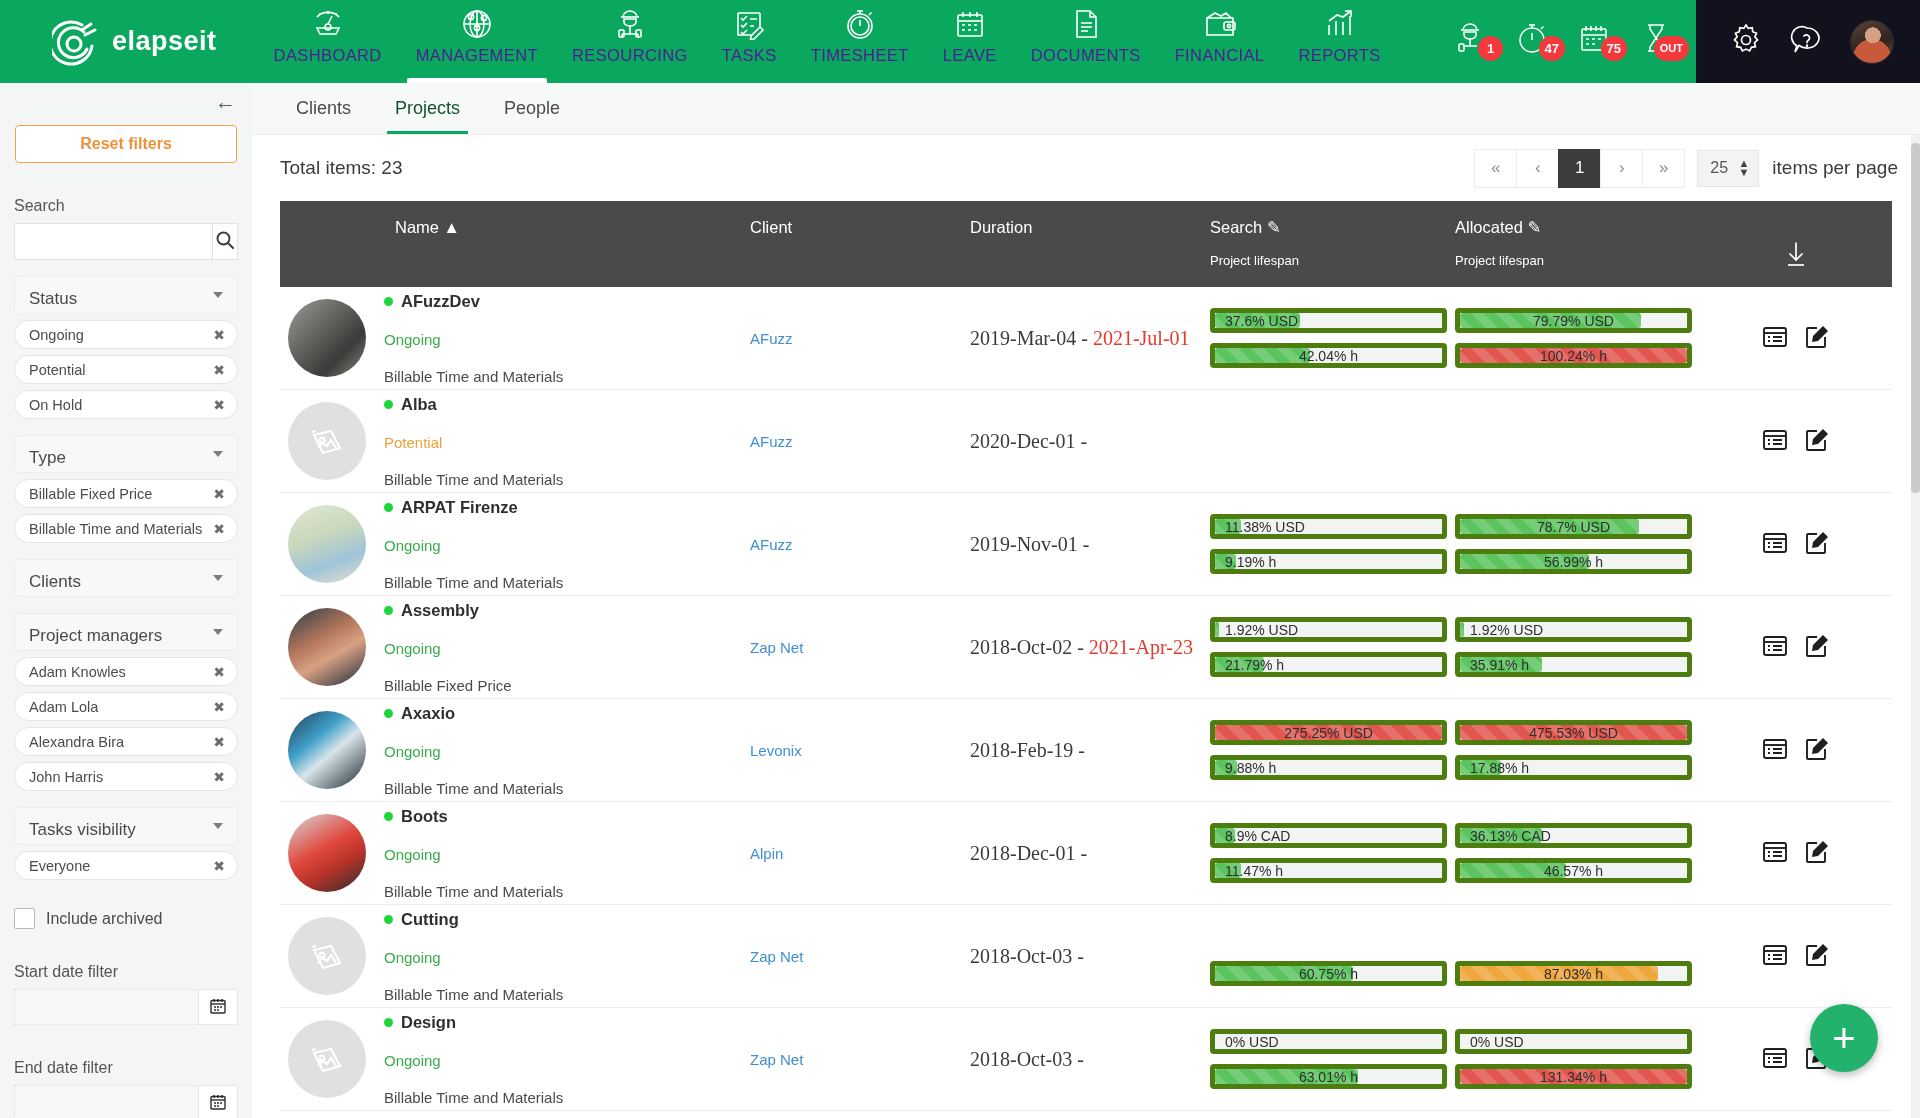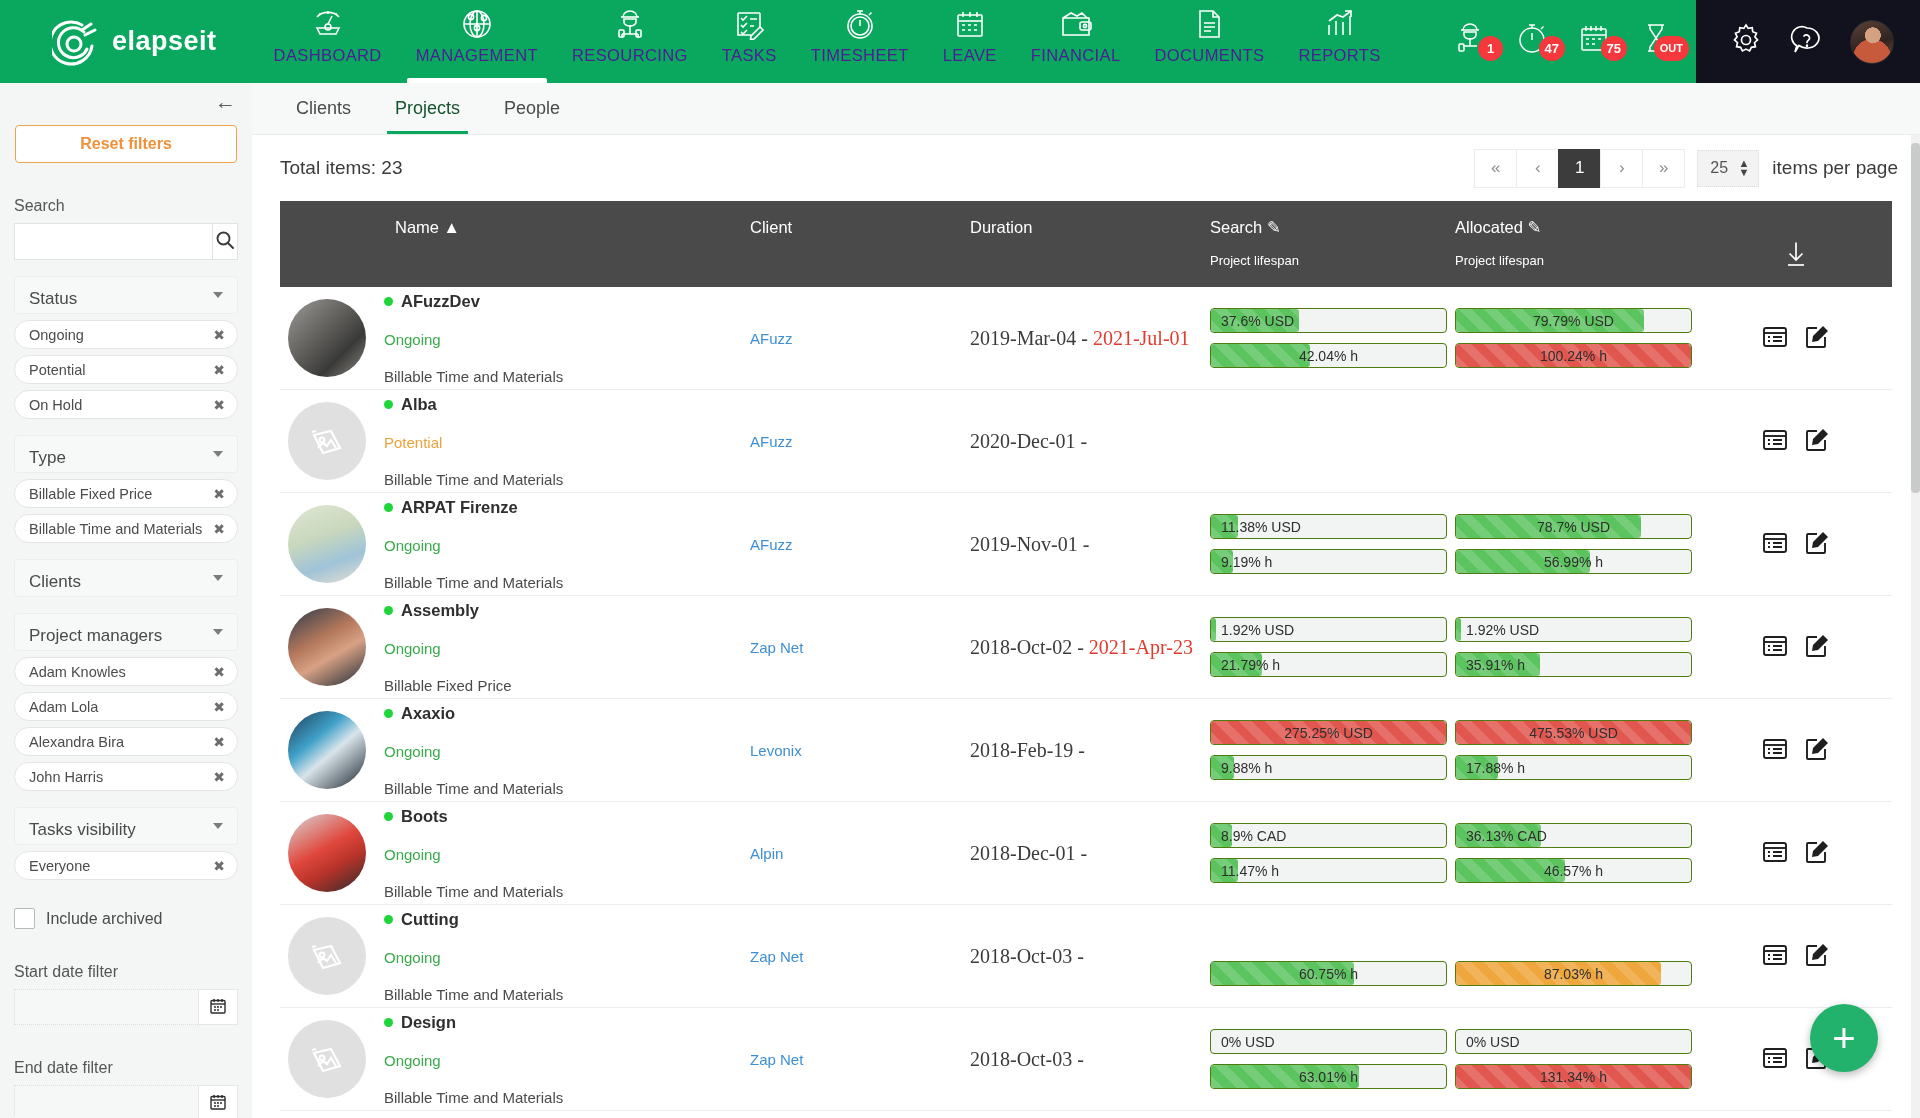--- a/index.html
+++ b/index.html
@@ -127,21 +127,21 @@
   .nm-title { font-size:16.5px; font-weight:bold; color:#2f2f2f; display:flex; align-items:center; gap:8px;}
   .dot { width:9px; height:9px; border-radius:50%; background:#1fd63a; display:inline-block; }
   .nm-status { font-size:15px; }
   .nm-type { font-size:15px; color:#4a4a4a; }
   .r-client { width:220px; font-size:15px; }
   .r-client a { color:#3e8fd4; text-decoration:none; cursor:pointer;}
   .r-dur { width:240px; font-size:20px; color:#3b3b3b;font-family:Liberation Serif, serif; }
   .r-dur .end { color:#e23b2e; }
   .r-bars { width:245px; display:flex; flex-direction:column; gap:10px; padding-right:8px;}
   .bar {
-    position:relative; height:25px; border-radius:4px; background:#f2f3f3; border:1px solid #4d7c0f; overflow:hidden;
+    position:relative; height:25px; border-radius:4px; background:#f2f3f3; border:5px solid #4d7c0f; overflow:hidden;
   }
   .bar .fill { position:absolute; left:0; top:0; bottom:0; border-radius:3px; }
   .bar .fill.green { background:#5cc45f; background-image:repeating-linear-gradient(45deg, rgba(255,255,255,.16) 0 9px, rgba(255,255,255,0) 9px 18px); }
   .bar .fill.red   { background:#e1564f; background-image:repeating-linear-gradient(45deg, rgba(255,255,255,.16) 0 9px, rgba(255,255,255,0) 9px 18px); }
   .bar .fill.orange{ background:#efa63c; background-image:repeating-linear-gradient(45deg, rgba(255,255,255,.16) 0 9px, rgba(255,255,255,0) 9px 18px); }
   .bar .txt { position:absolute; inset:0; display:flex; align-items:center; font-size:14px; color:#2e2e2e; }
   .bar .txt.center { justify-content:center; }
   .bar .txt.left { padding-left:10px; }
   .bar.empty { visibility:hidden; }
   .r-act { flex:1; display:flex; align-items:center; justify-content:center; gap:16px; }
@@ -248,39 +248,39 @@
             <path d="M4 13 h24"></path>
           <path d="M9 4 v5 M16 4 v5 M23 4 v5"></path>
           <path d="M8 17 h3 M14 17 h3 M20 17 h3 M8 22 h3 M14 22 h3 M20 22 h3"></path>
         </svg>
       </span>
       <span class="lbl">LEAVE</span>
     </div>
 
     <div class="navitem">
       <span class="ic">
+        <svg width="30" height="32" viewBox="0 0 30 32" fill="none" stroke="#fff" stroke-width="1.6">
+          <path d="M6 3 h13 l6 6 v20 H6 Z"></path>
+            <path d="M19 3 v6 h6"></path>
+          <path d="M10 15 h11 M10 19 h11 M10 23 h7"></path>
+        </svg>
+      </span>
+      <span class="lbl">DOCUMENTS</span>
+    </div>
+
+    <div class="navitem">
+      <span class="ic">
         <svg width="34" height="30" viewBox="0 0 34 30" fill="none" stroke="#fff" stroke-width="1.6">
           <path d="M4 9 h26 v17 H4 Z"></path>
             <path d="M4 9 l8 -5 l6 3 l5 -3 l5 5"></path>
           <rect x="21" y="13" width="11" height="8" rx="2"></rect>
             <circle cx="26" cy="17" r="1.6"></circle>
         </svg>
       </span>
       <span class="lbl">FINANCIAL</span>
-    </div>
-
-    <div class="navitem">
-      <span class="ic">
-        <svg width="30" height="32" viewBox="0 0 30 32" fill="none" stroke="#fff" stroke-width="1.6">
-          <path d="M6 3 h13 l6 6 v20 H6 Z"></path>
-            <path d="M19 3 v6 h6"></path>
-          <path d="M10 15 h11 M10 19 h11 M10 23 h7"></path>
-        </svg>
-      </span>
-      <span class="lbl">DOCUMENTS</span>
     </div>
 
     <div class="navitem">
       <span class="ic">
         <svg width="32" height="30" viewBox="0 0 32 30" fill="none" stroke="#fff" stroke-width="1.6">
           <path d="M5 16 v10 M12 12 v14 M19 13 v13 M26 7 v19"></path>
           <path d="M5 12 l8 -6 l6 2 l8 -6"></path>
             <path d="M21 2 h6 v6"></path>
         </svg>
       </span>

